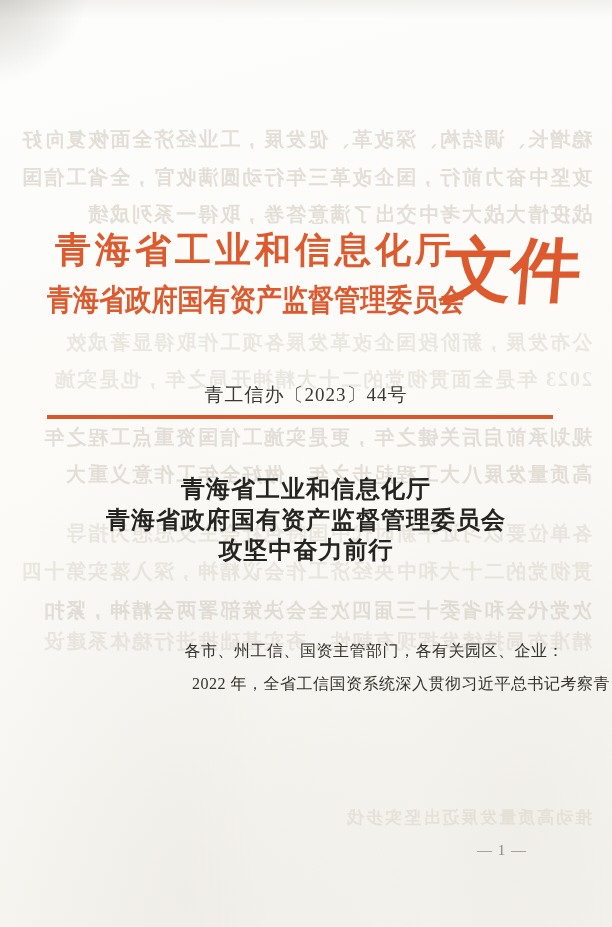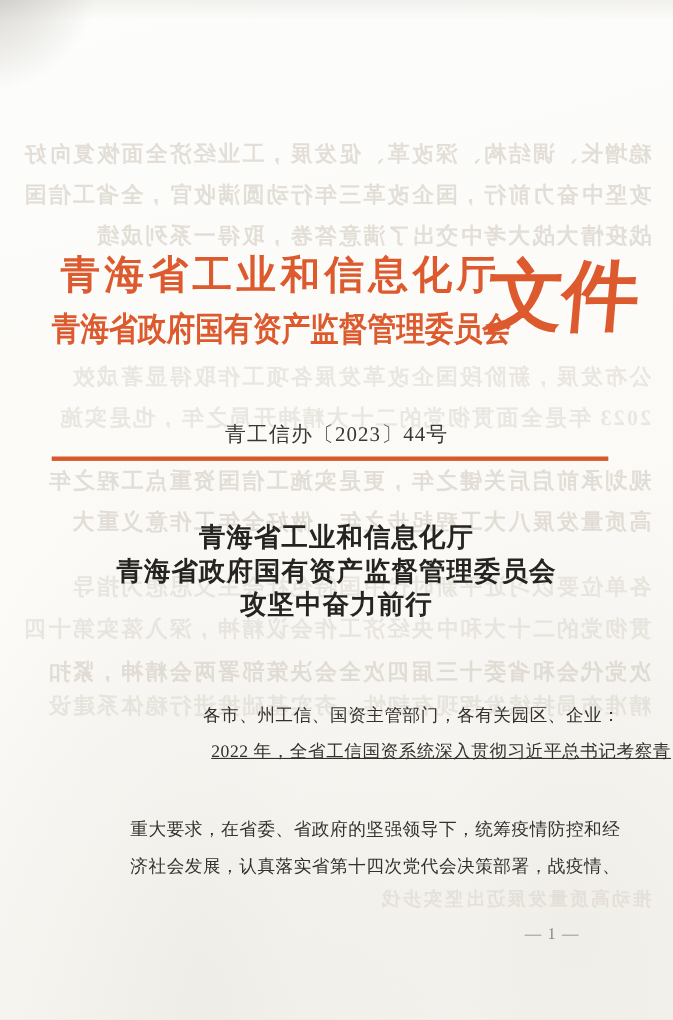--- a/index.html
+++ b/index.html
@@ -72,21 +72,21 @@
     font-size:24px;font-weight:bold;line-height:30.5px;
     letter-spacing:1px;
   }
 
   
   .bodyline{
     position:absolute;left:54px;width:510px;
     font-size:16px;color:#34312c;line-height:1.2;
     white-space:nowrap;letter-spacing:.5px;text-align:right;
   }
-  .indent{left:100px;text-decoration:underline;}
+  .indent{left:100px;}
 
   .pagenum{
     position:absolute;left:477px;top:842px;
     font-size:15px;color:#8a8a8a;letter-spacing:1px;
   }
 </style>
 </head>
 <body>
 
 <div class="page">
@@ -113,18 +113,16 @@
   <div class="redline"></div>
 
   <div class="title">
     <div>青海省工业和信息化厅</div>
     <div>青海省政府国有资产监督管理委员会</div>
     <div>攻坚中奋力前行</div>
   </div>
 
   <div class="bodyline" style="top:641px">各市、州工信、国资主管部门，各有关园区、企业：</div>
   <div class="bodyline indent" style="top:674px">2022 年，全省工信国资系统深入贯彻习近平总书记考察青</div>
-  <div class="bodyline" style="top:745px">重大要求，在省委、省政府的坚强领导下，统筹疫情防控和经</div>
-  <div class="bodyline" style="top:779px">济社会发展，认真落实省第十四次党代会决策部署，战疫情、</div>
 
   <div class="pagenum">— 1 —</div>
 
 </div>
 
 </body></html>

